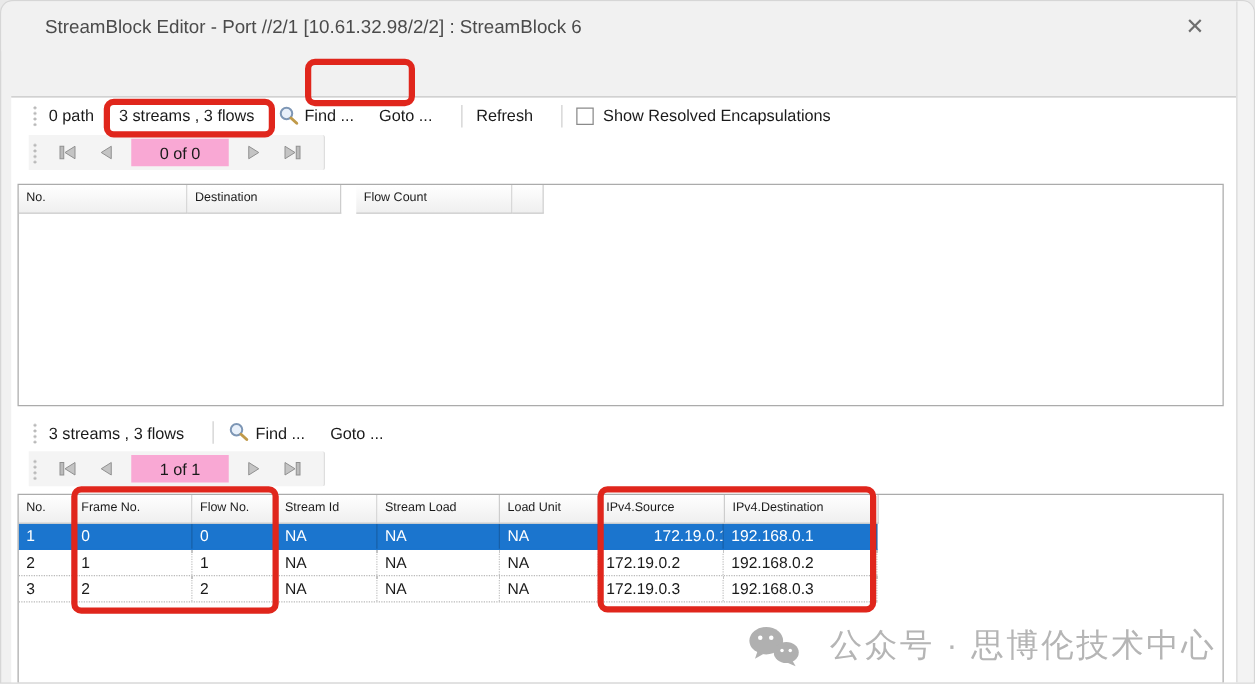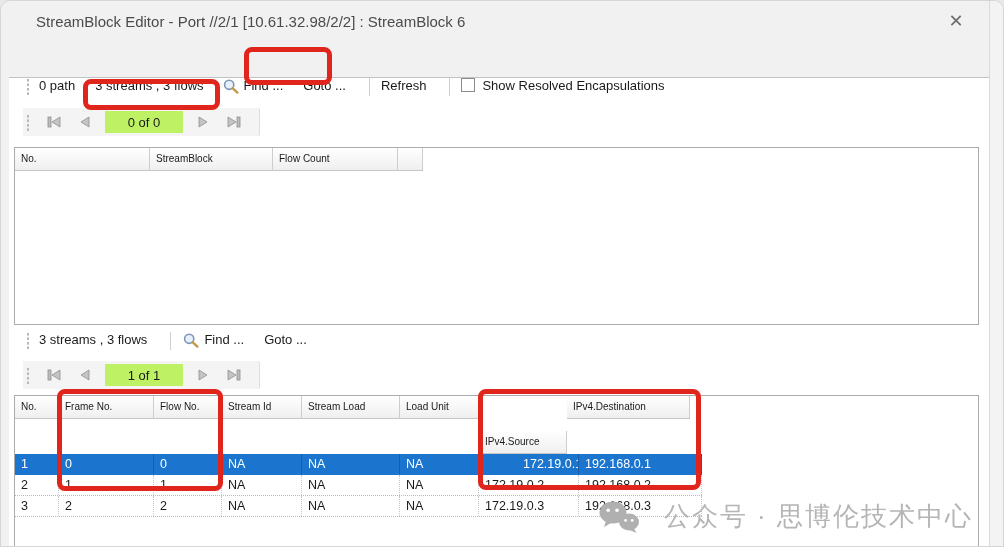--- a/index.html
+++ b/index.html
@@ -24,34 +24,34 @@
                 z-index:3; padding:5px 13px 7px 13px; }
 
   
   .panel { position:absolute; top:76px; left:8px; right:14px; bottom:0; background:#ffffff;
            border-top:1px solid #c2c2c2; }
 
   .grip { width:4px; height:17px; margin:0 9px 0 3px; flex:none;
           background-image:radial-gradient(circle, #b9b9b9 1.1px, transparent 1.3px);
           background-size:4px 4.5px; background-repeat:repeat-y; }
 
-  .toolbar { display:flex; align-items:flex-start; font-size:13px; color:#1a1a1a; }
+  .toolbar { display:flex; align-items:center; font-size:13px; color:#1a1a1a; }
   .toolbar-top { height:29px; padding-left:14px; }
   .toolbar-bottom { height:28px; padding-left:14px; margin-top:7px; }
   .tb-label { margin-right:10px; white-space:nowrap; }
   .tb-btn { margin-right:12px; white-space:nowrap; cursor:default; }
   .tb-sep { width:1px; height:18px; background:#cfcfcf; margin:0 11px; flex:none; }
   .find-icon { width:18px; height:18px; margin-right:4px; flex:none; }
   .cb { width:14px; height:14px; background:#fff; border:1px solid #8a8a8a; margin-right:7px; flex:none; }
 
   .pager { display:flex; align-items:center; height:30px; padding-left:14px; }
   .pager-chunk { display:flex; align-items:center; background:#f4f4f4; height:28px;
                  border-right:1px solid #dedede; padding-right:10px; border-radius:0 2px 2px 0; }
   .nav-btn { width:22px; height:18px; margin:0 4px; display:flex; align-items:center; justify-content:center; }
-  .pos-box { width:78px; height:22px; background:#bef264; font-size:13px; color:#1a1a1a;
+  .pos-box { width:78px; height:22px; background:#f9a8d4; font-size:13px; color:#1a1a1a;
              display:flex; align-items:center; justify-content:center; margin:0 6px; }
 
   
   .gridtable { margin-left:5px; width:965px; background:#fff; border:1px solid #ababab; overflow:hidden; }
   .table-upper { margin-top:10px; height:178px; }
   .table-lower { margin-top:5px; height:152px; }
   .thead { display:flex; }
   .th { height:23px; line-height:22px; font-size:10px; color:#1a1a1a; padding-left:6px;
         background:linear-gradient(#ffffff,#efefef); border-right:1px solid #cdcdcd;
         border-bottom:1px solid #c6c6c6; overflow:hidden; white-space:nowrap; flex:none; }
@@ -133,22 +133,22 @@
               <path d="M2,2 L10,7 L2,12 Z" fill="#c4c4c4" stroke="#909090" stroke-width="0.8"></path>
               <rect x="11" y="2" width="3" height="10" fill="#bcbcbc" stroke="#909090" stroke-width="0.8"></rect>
             </svg>
         </div>
       </div>
     </div>
 
     <div class="gridtable table-upper" id="streams-table">
         <div class="thead">
           <div class="th" style="width: 135px;">No.</div>
-          <div class="th" style="width: 123px;">StreamBlock</div>
-          <div class="th" style="width: 125px;">Flow Count</div>
+          <div class="th" style="width: 123px;">Destination</div>
+          <div class="th" style="width: 125px; margin-left: 12px;">Flow Count</div>
           <div class="th" style="width: 25px;"></div>
         </div>
       </div>
 
     <div class="toolbar toolbar-bottom">
       <div class="grip"></div>
       <div class="tb-label" style="margin-right:12px;">3 streams , 3 flows</div>
       <div class="tb-sep"></div>
       <svg class="find-icon" viewBox="0 0 18 18">
         <circle cx="7.2" cy="6.8" r="4.6" fill="#e8f0fa" stroke="#7d96b5" stroke-width="1.6"></circle>
@@ -188,21 +188,21 @@
     </div>
 
     <div class="gridtable table-lower" id="flows-table">
         <div class="thead">
           <div class="th" style="width: 44px;">No.</div>
           <div class="th" style="width: 95px;">Frame No.</div>
           <div class="th" style="width: 68px;">Flow No.</div>
           <div class="th" style="width: 80px;">Stream Id</div>
           <div class="th" style="width: 98px;">Stream Load</div>
           <div class="th" style="width: 79px;">Load Unit</div>
-          <div class="th" style="width: 88px; margin-top: 35px;">IPv4.Source</div>
+          <div class="th" style="width: 101px;">IPv4.Source</div>
           <div class="th" style="width: 123px;">IPv4.Destination</div>
         </div>
         <div class="trow selected">
           <div class="td" style="width: 44px;">1</div>
           <div class="td" style="width: 95px;">0</div>
           <div class="td" style="width: 68px;">0</div>
           <div class="td" style="width: 80px;">NA</div>
           <div class="td" style="width: 98px;">NA</div>
           <div class="td" style="width: 79px;">NA</div>
           <div class="td" style="width: 100px; padding-left: 44px;">172.19.0.1</div>

